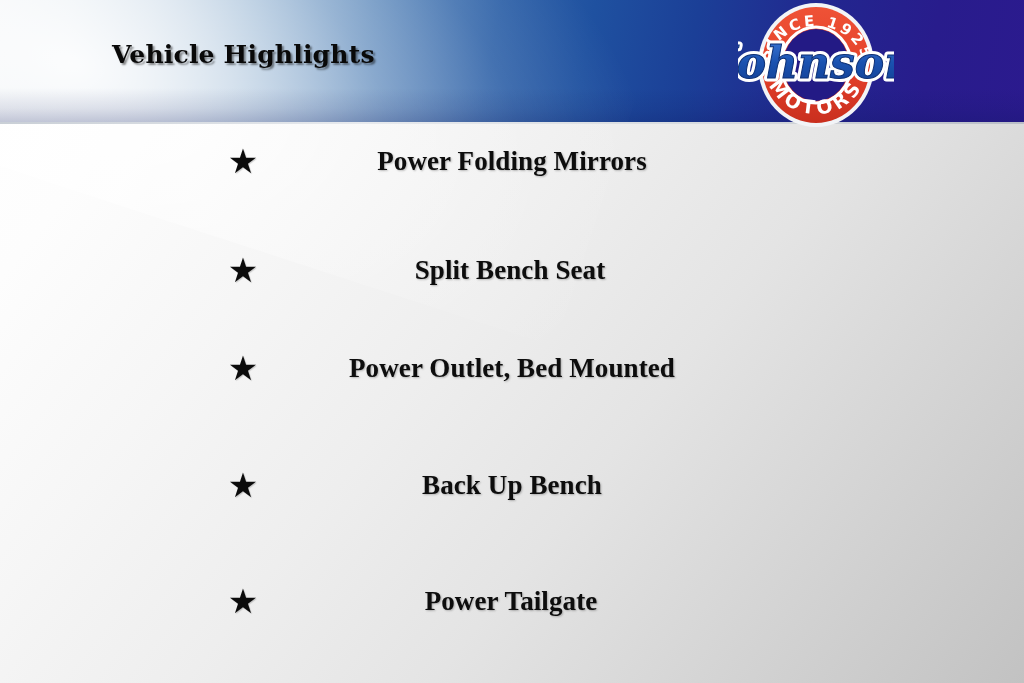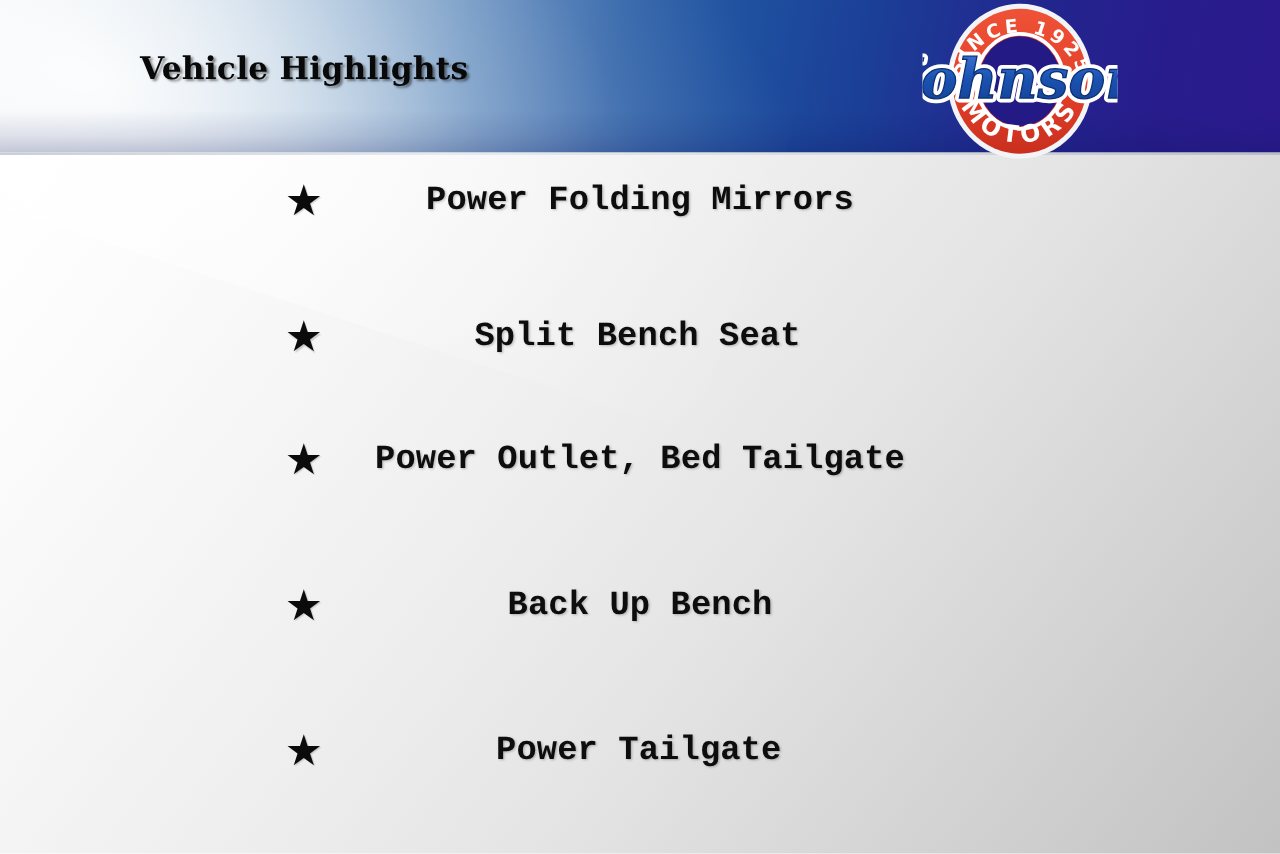--- a/index.html
+++ b/index.html
@@ -145,21 +145,21 @@
   }
   .hl-label {
     position: absolute;
     left: 0;
     top: 0;
     width: 1024px;
     height: 44px;
     display: flex;
     align-items: center;
     justify-content: center;
-    font-family: Liberation Mono, monospace;
+    font-family: Liberation Serif, serif;
     font-weight: bold;
     font-size: 27px;
     letter-spacing: 0.1px;
     color: #0d0d0d;
     text-shadow: 1px 1px 2px rgba(0,0,0,0.25);
     white-space: nowrap;
   }
   
   .row-0 { top: 17px; }
   .row-1 { top: 126px; }
@@ -230,21 +230,21 @@
       <div class="hl-label">Power Folding Mirrors</div>
     </div>
 
     <div class="hl-row row-1">
       <div class="hl-star">★</div>
       <div class="hl-label">Split Bench Seat</div>
     </div>
 
     <div class="hl-row row-2">
       <div class="hl-star">★</div>
-      <div class="hl-label">Power Outlet, Bed Tailgate</div>
+      <div class="hl-label">Power Outlet, Bed Mounted</div>
     </div>
 
     <div class="hl-row row-3">
       <div class="hl-star">★</div>
       <div class="hl-label">Back Up Bench</div>
     </div>
 
     <div class="hl-row row-4">
       <div class="hl-star">★</div>
       <div class="hl-label">Power Tailgate</div>

